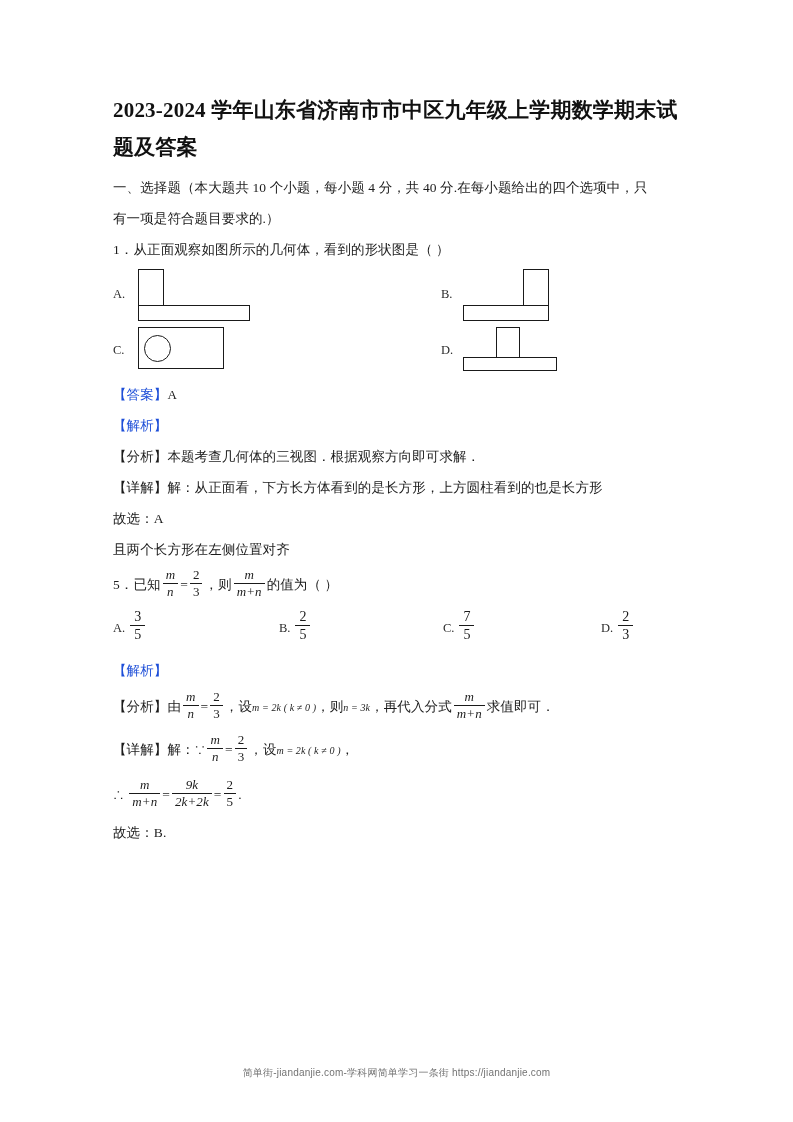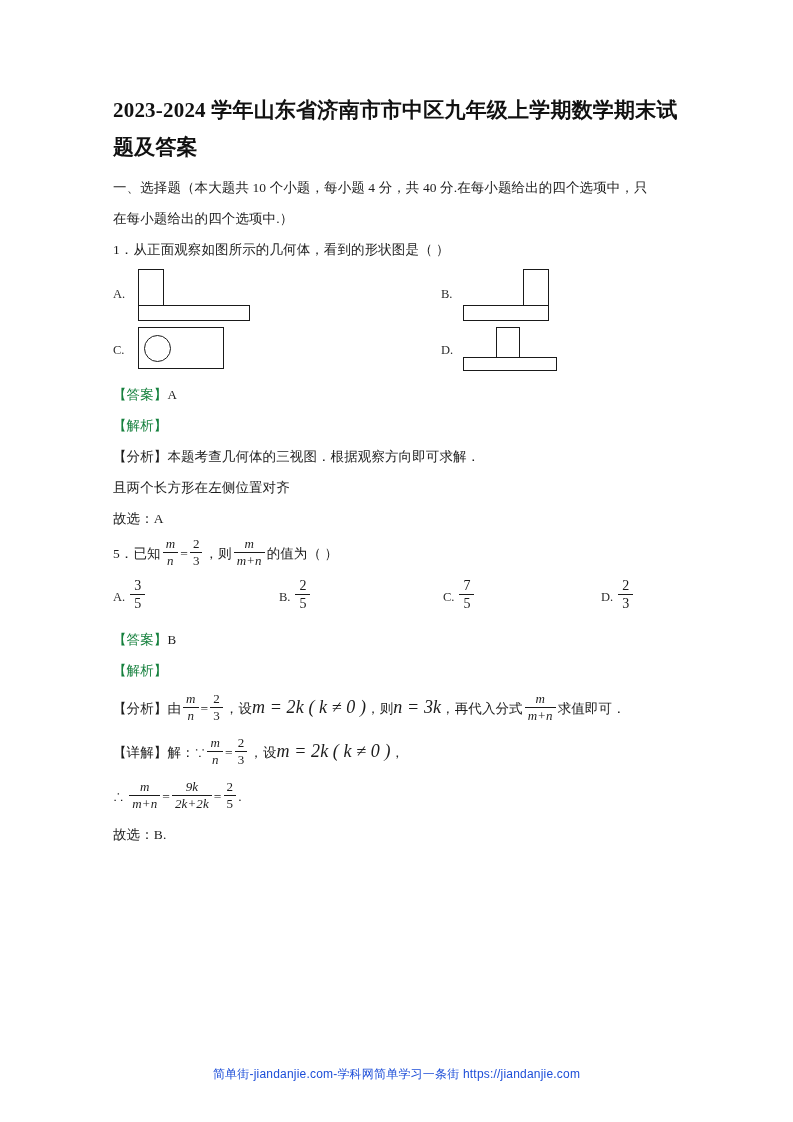--- a/index.html
+++ b/index.html
@@ -45,33 +45,33 @@
   .para {
     font-size: 13.5px;
     line-height: 31px;
     color: #1c1c1c;
     margin: 0;
     letter-spacing: 0.1px;
   }
   .para.q-stem { }
 
   .blue {
-    color: #15803d;
+    color: #1d4ed8;
   }
   .ans-letter {
     color: #1a1a1a;
     font-size: 13px;
     font-family: "Liberation Serif", serif;
   }
 
   
   .math {
     font-family: "Liberation Serif", "DejaVu Serif", serif;
     font-style: italic;
-    font-size: 18px;
+    font-size: 10px;
   }
   .mathup { font-style: normal; }
   .frac {
     display: inline-block;
     vertical-align: -0.55em;
     text-align: center;
     font-style: italic;
     font-size: 13px;
     line-height: 1.08;
     margin: 0 2px;
@@ -152,35 +152,35 @@
   .shape.circle { border-radius: 50%; }
 
   
   .footer {
     position: absolute;
     left: 0;
     top: 1066px;
     width: 793px;
     text-align: center;
     font-family: "Liberation Sans", "DejaVu Sans", sans-serif;
-    font-size: 12px;
-    color: #1d4ed8;
+    font-size: 10px;
+    color: #737373;
     letter-spacing: 0.2px;
   }
 </style>
 </head>
 <body>
 
 <div class="page">
   <div class="content">
 
     <h1 class="doc-title">2023-2024 学年山东省济南市市中区九年级上学期数学期末试题及答案</h1>
 
     <p class="para">一、选择题（本大题共 10 个小题，每小题 4 分，共 40 分.在每小题给出的四个选项中，只</p>
-    <p class="para">在每小题给出的四个选项中.）</p>
+    <p class="para">有一项是符合题目要求的.）</p>
 
     <p class="para q-stem">1．从正面观察如图所示的几何体，看到的形状图是（        ）</p>
 
 
     <div class="choices">
 
       <div class="choice" style="left:0; top:0; width:220px; height:52px;">
         <span class="choice-label" style="left:0; top:18px;">A.</span>
         <span class="shape" style="left:25px; top:0; width:26px; height:38px;"></span>
         <span class="shape" style="left:25px; top:36px; width:112px; height:16px;"></span>
@@ -207,22 +207,25 @@
 
     <p class="para">
       <span class="blue">【答案】</span><span class="ans-letter">A</span>
     </p>
     <p class="para">
       <span class="blue">【解析】</span>
     </p>
     <p class="para">
       <span>【分析】</span><span>本题考查几何体的三视图．根据观察方向即可求解．</span>
     </p>
+    <p class="para">
+      <span>【详解】</span><span>解：从正面看，下方长方体看到的是长方形，上方圆柱看到的也是长方形</span>
+    </p>
+    <p class="para">故选：A</p>
     <p class="para">且两个长方形在左侧位置对齐</p>
-    <p class="para">故选：A</p>
 
     <p class="para q-stem" style="line-height:40px;">
       <span>5．已知</span><span class="frac"><span class="num">m</span><span class="den">n</span></span><span class="mathup">=</span><span class="frac up"><span class="num">2</span><span class="den">3</span></span><span>，则</span><span class="frac"><span class="num">m</span><span class="den">m+n</span></span><span>的值为（        ）</span>
     </p>
 
     <div class="opt-row">
       <span class="opt-cell" style="left:0;">
         <span class="opt-lbl">A.</span><span class="opt-frac"><span class="num">3</span><span class="den">5</span></span>
       </span>
       <span class="opt-cell" style="left:166px;">
@@ -230,23 +233,20 @@
       </span>
       <span class="opt-cell" style="left:330px;">
         <span class="opt-lbl">C.</span><span class="opt-frac"><span class="num">7</span><span class="den">5</span></span>
       </span>
       <span class="opt-cell" style="left:488px;">
         <span class="opt-lbl">D.</span><span class="opt-frac"><span class="num">2</span><span class="den">3</span></span>
       </span>
     </div>
 
     <p class="para">
-      <span class="blue">【答案】</span><span class="ans-letter">B</span>
-    </p>
-    <p class="para">
       <span class="blue">【解析】</span>
     </p>
 
     <p class="para" style="line-height:42px;">
       <span>【分析】</span><span>由</span><span class="frac"><span class="num">m</span><span class="den">n</span></span><span class="mathup">=</span><span class="frac up"><span class="num">2</span><span class="den">3</span></span><span>，设</span><span class="math">m = 2k ( k ≠ 0 )</span><span>，则</span><span class="math">n = 3k</span><span>，再代入分式</span><span class="frac"><span class="num">m</span><span class="den">m+n</span></span><span>求值即可．</span>
     </p>
 
     <p class="para" style="line-height:42px;">
       <span>【详解】</span><span>解：∵</span><span class="frac"><span class="num">m</span><span class="den">n</span></span><span class="mathup">=</span><span class="frac up"><span class="num">2</span><span class="den">3</span></span><span>，设</span><span class="math">m = 2k ( k ≠ 0 )</span><span>，</span>
     </p>

